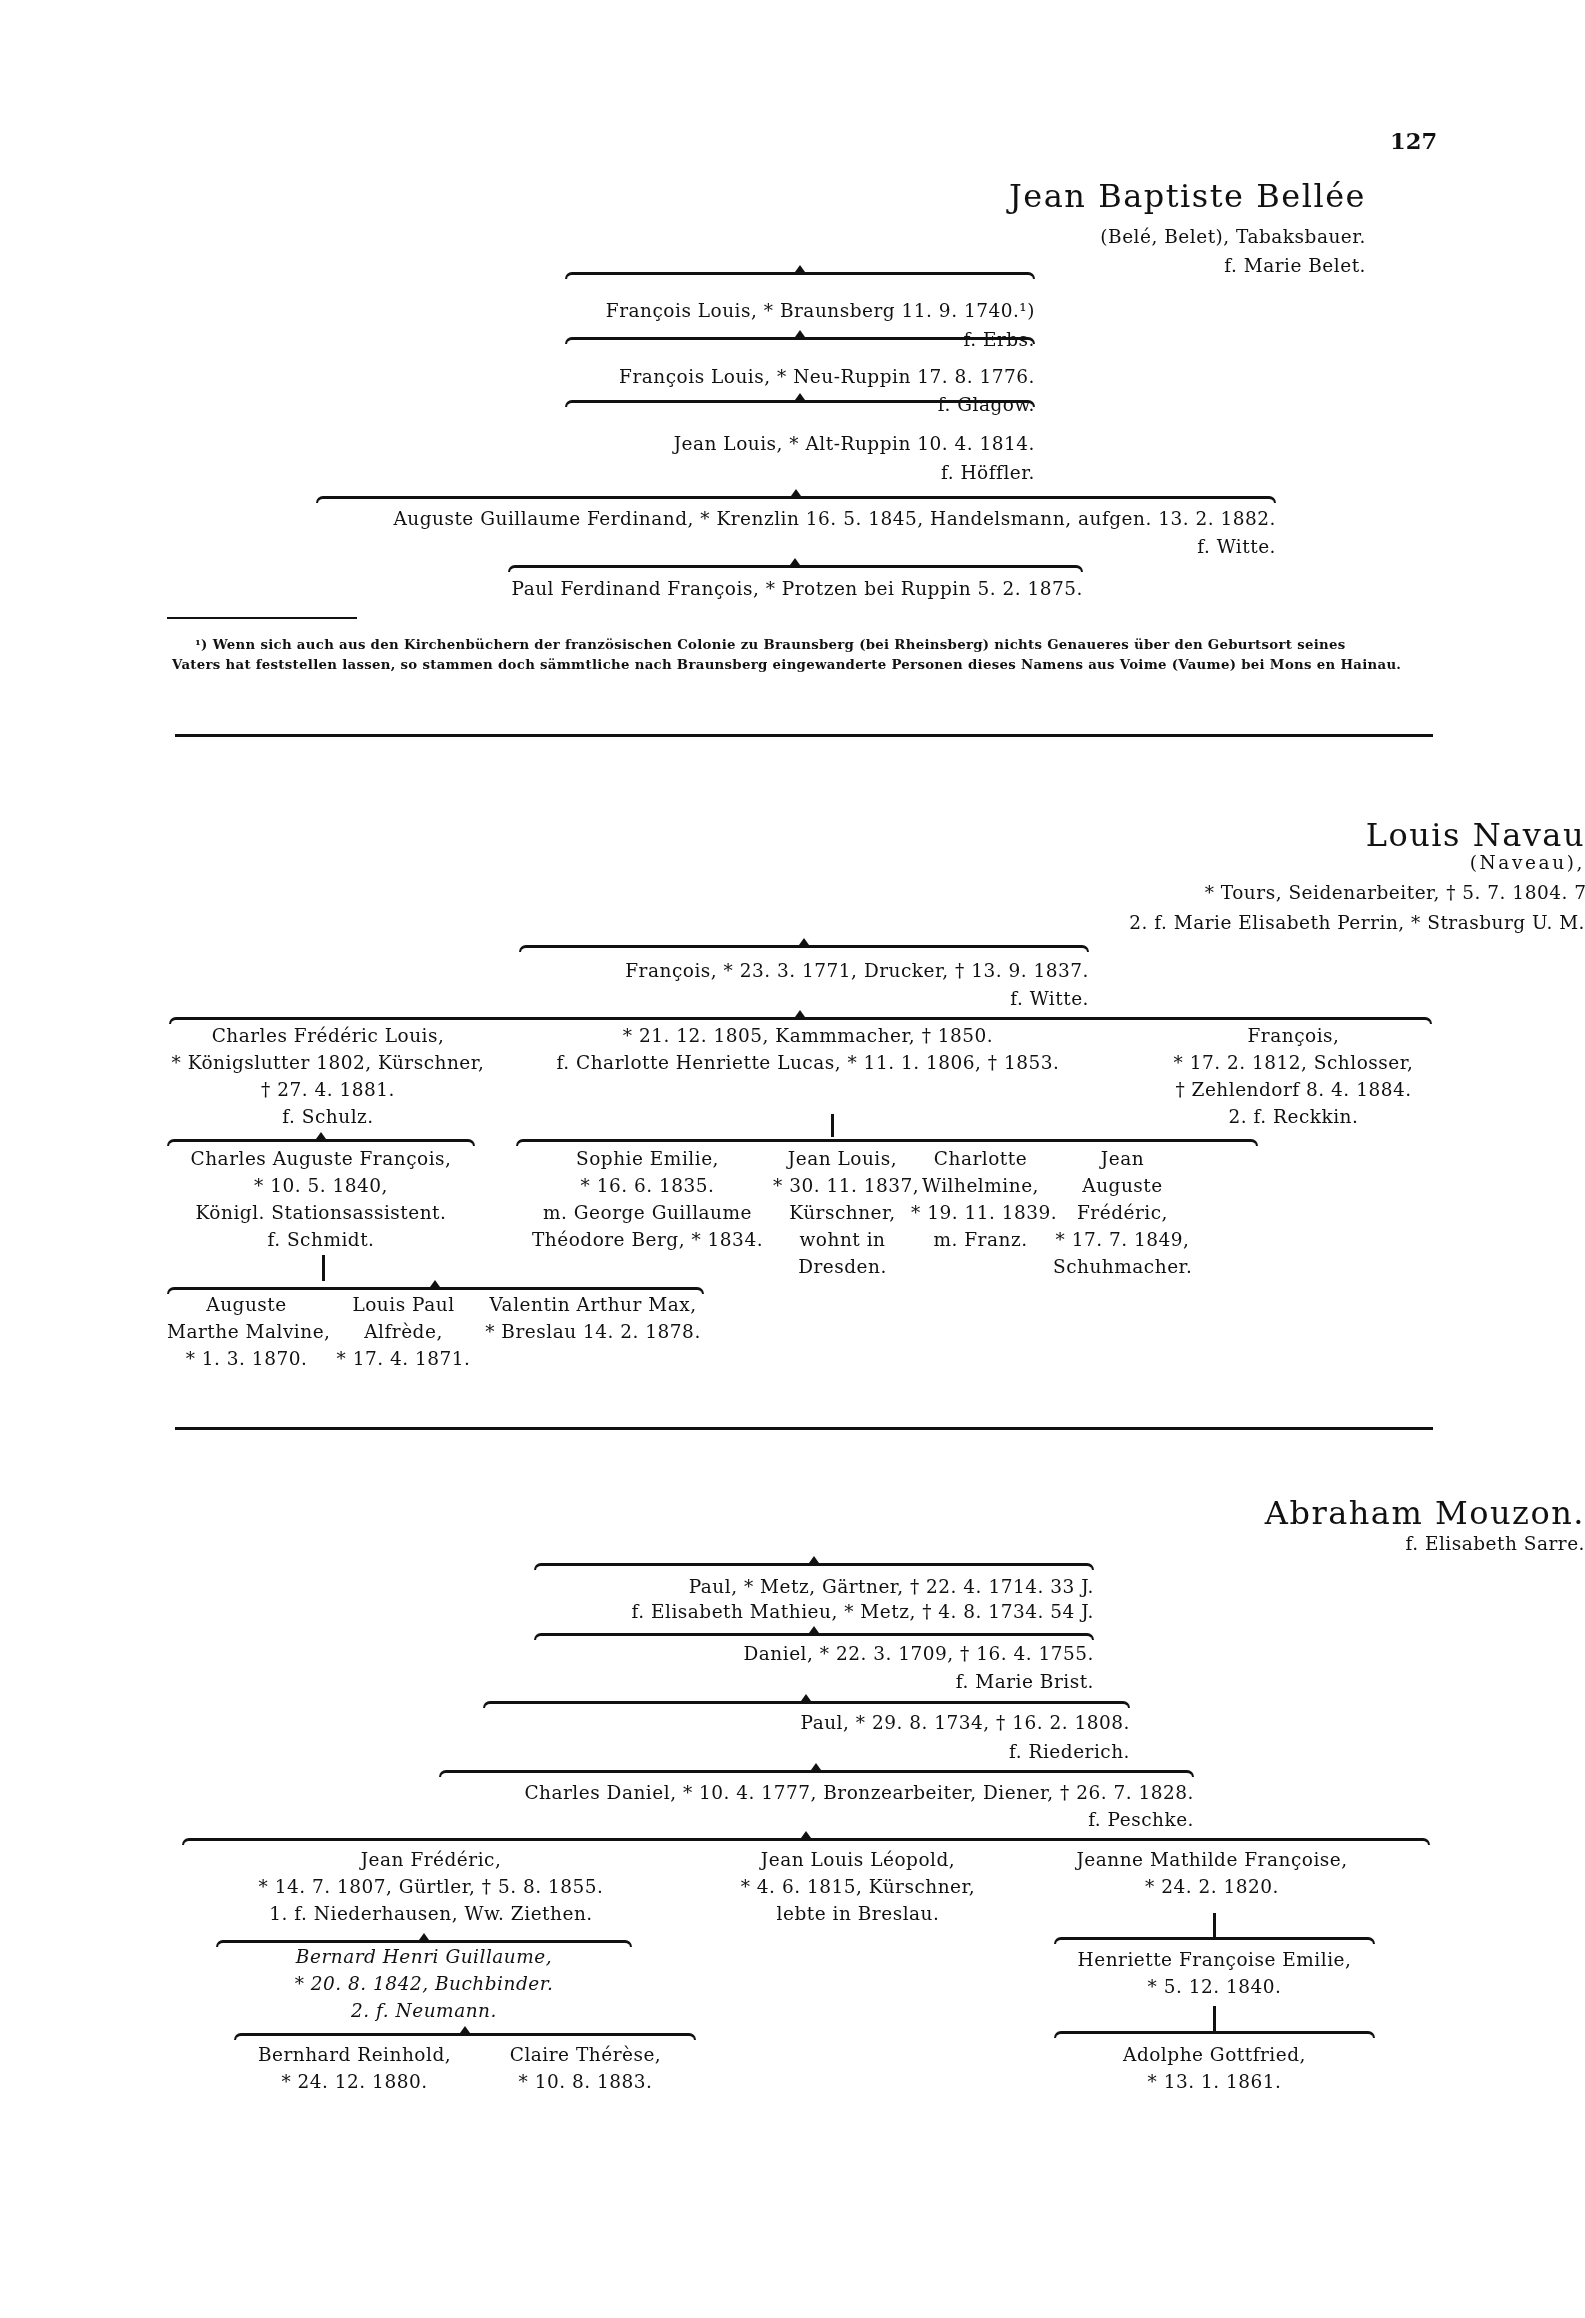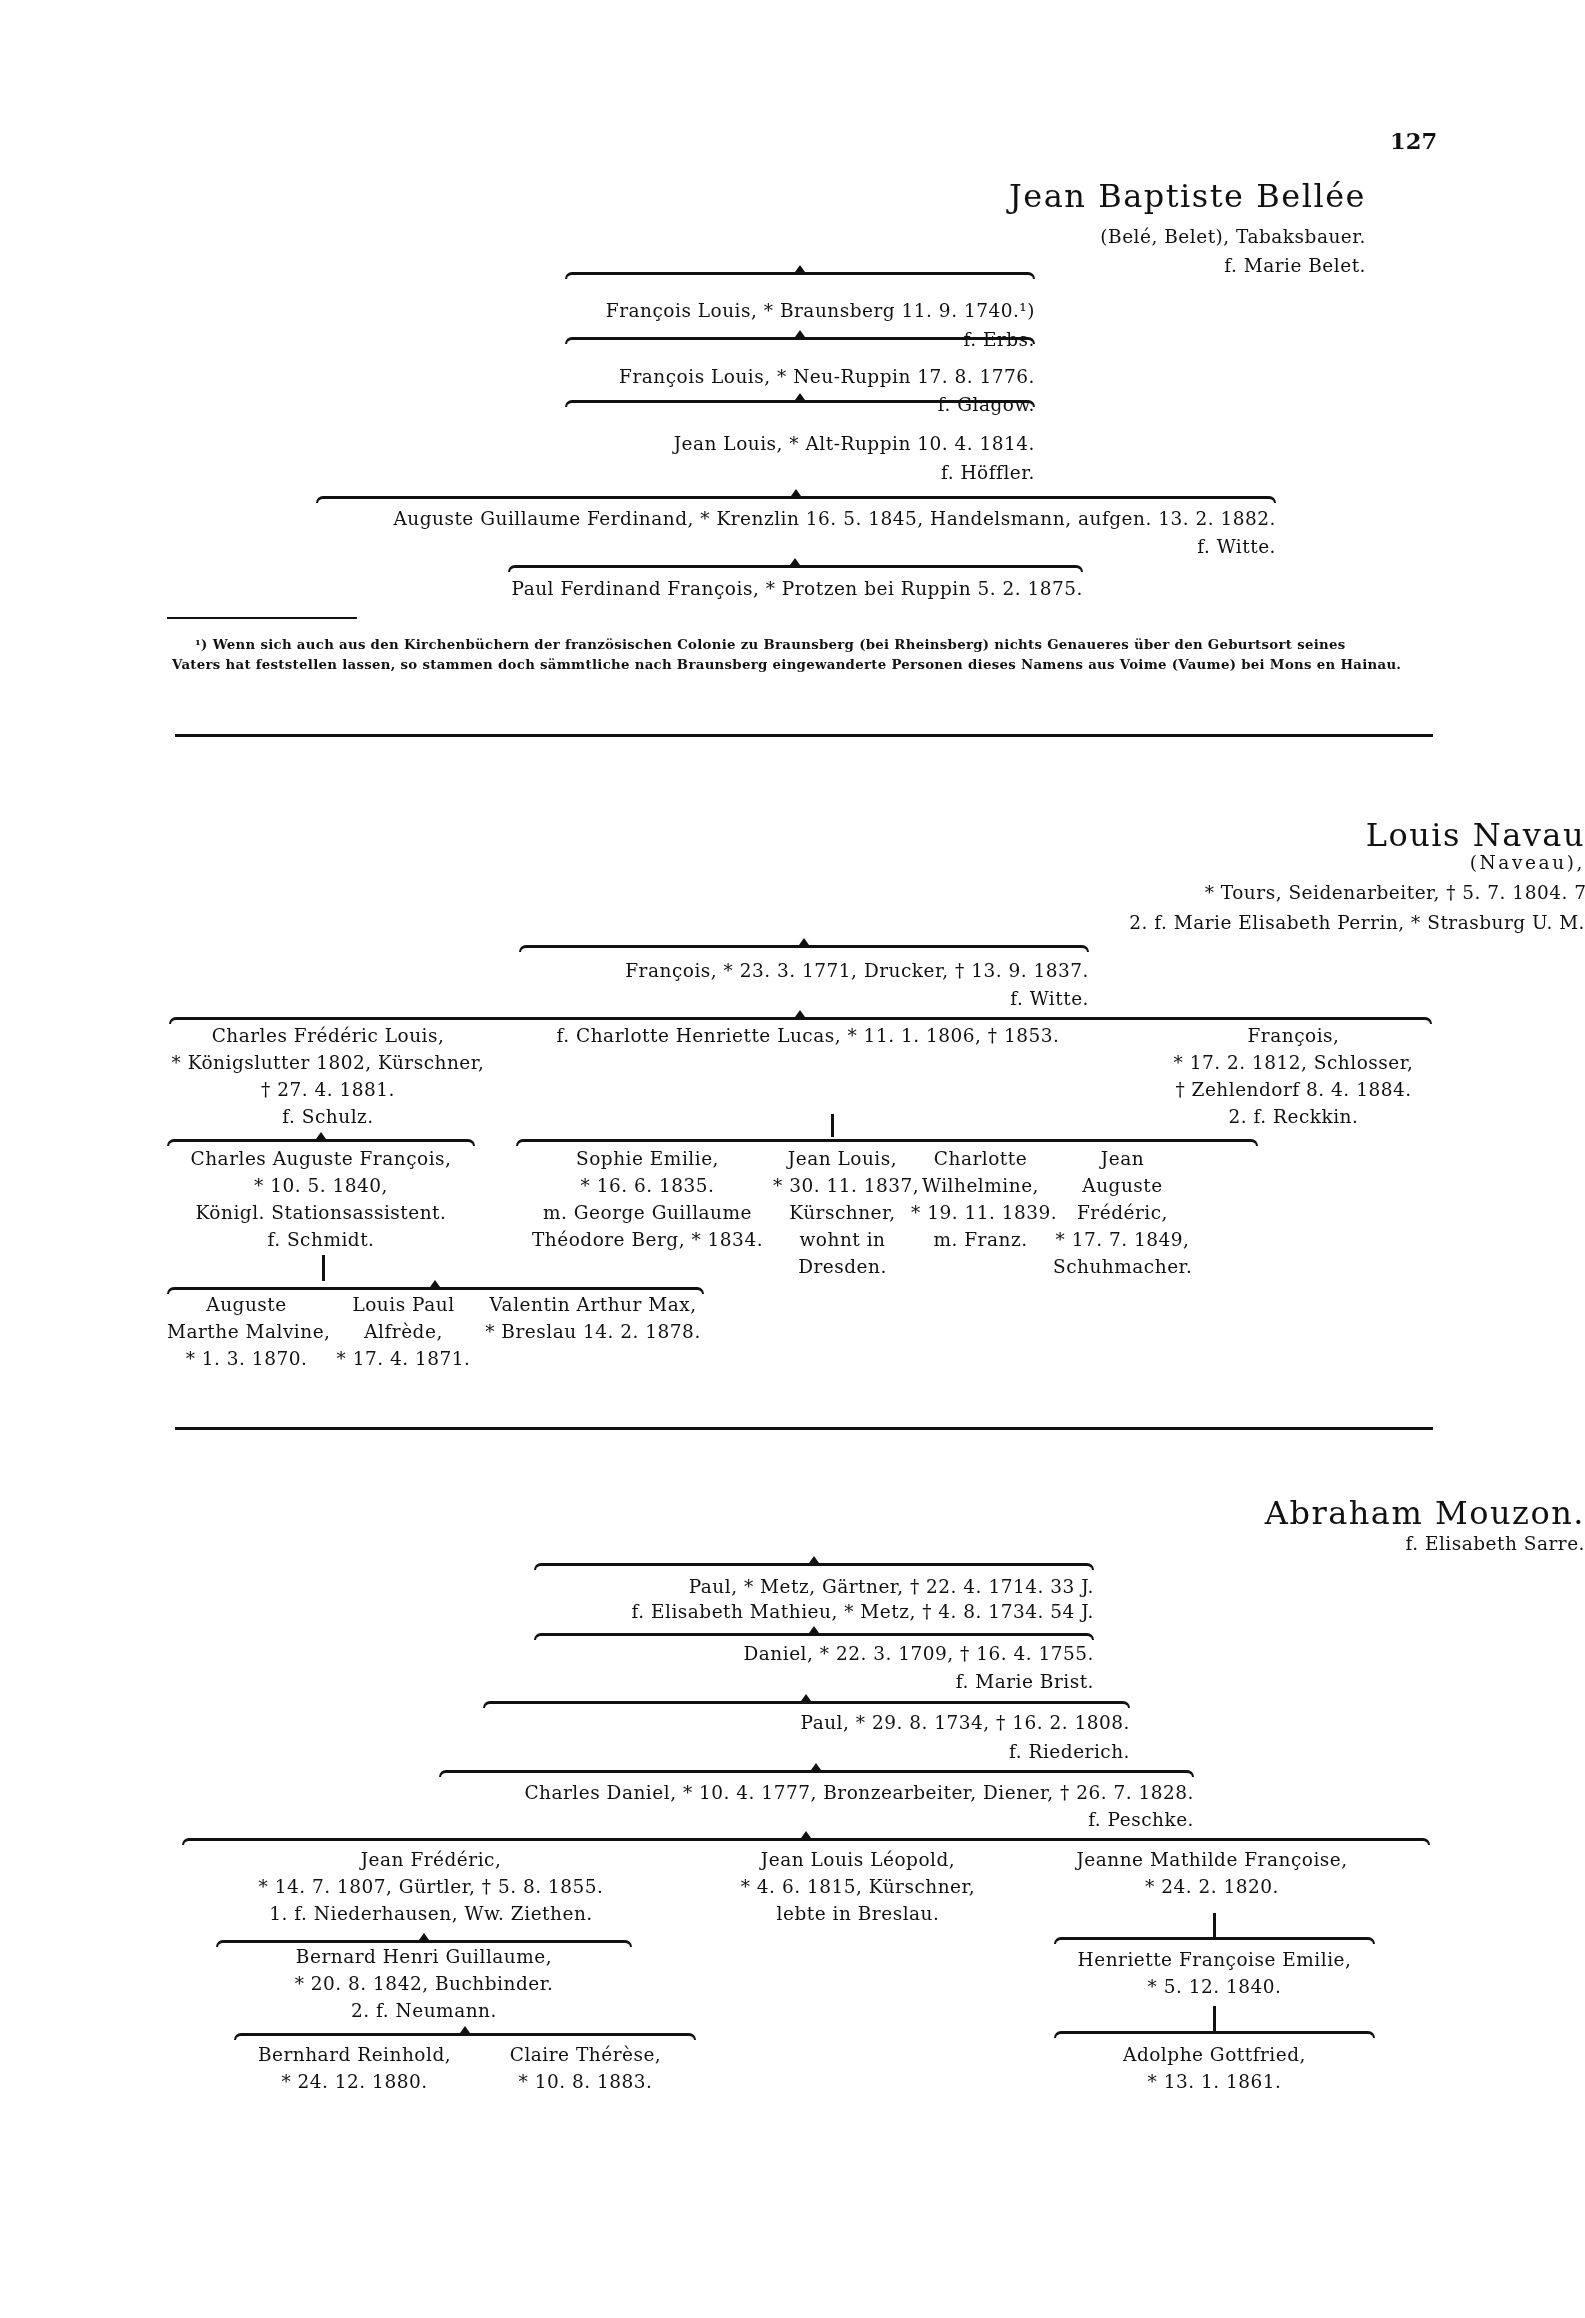--- a/index.html
+++ b/index.html
@@ -86,20 +86,21 @@
 
   <div class="brace" style="left:169px; width:1263px; top:1017px;"></div>
 
   <div class="block t-body" style="left:169px; width:318px; top:1022px;">
     <div class="line">Charles Frédéric Louis,</div>
     <div class="line">* Königslutter 1802, Kürschner,</div>
     <div class="line">† 27. 4. 1881.</div>
     <div class="line">f. Schulz.</div>
   </div>
   <div class="block t-body" style="left:513px; width:590px; top:1022px;">
+    <div class="line">* 21. 12. 1805,  Kammmacher,  † 1850.</div>
     <div class="line">f. Charlotte Henriette Lucas,  * 11. 1. 1806,  † 1853.</div>
   </div>
   <div class="block t-body" style="left:1155px; width:277px; top:1022px;">
     <div class="line">François,</div>
     <div class="line">* 17. 2. 1812, Schlosser,</div>
     <div class="line">† Zehlendorf 8. 4. 1884.</div>
     <div class="line">2. f. Reckkin.</div>
   </div>
 
   <div class="vline" style="left:831px; top:1114px; height:23px;"></div>
@@ -192,21 +193,21 @@
     <div class="line">Jean Louis Léopold,</div>
     <div class="line">* 4. 6. 1815,  Kürschner,</div>
     <div class="line">lebte in Breslau.</div>
   </div>
   <div class="block t-body" style="left:1053px; width:318px; top:1846px;">
     <div class="line">Jeanne Mathilde Françoise,</div>
     <div class="line">* 24. 2. 1820.</div>
   </div>
 
   <div class="brace" style="left:216px; width:416px; top:1940px;"></div>
-  <div class="block t-body" style="left:216px; width:416px; top:1943px;">
+  <div class="block t-body" style="left:216px; width:416px; top:1943px;font-style:italic;">
     <div class="line">Bernard Henri Guillaume,</div>
     <div class="line">* 20. 8. 1842,  Buchbinder.</div>
     <div class="line">2. f.  Neumann.</div>
   </div>
 
   <div class="brace" style="left:234px; width:462px; top:2033px;"></div>
   <div class="block t-body" style="left:234px; width:241px; top:2041px;">
     <div class="line">Bernhard Reinhold,</div>
     <div class="line">* 24. 12. 1880.</div>
   </div>

